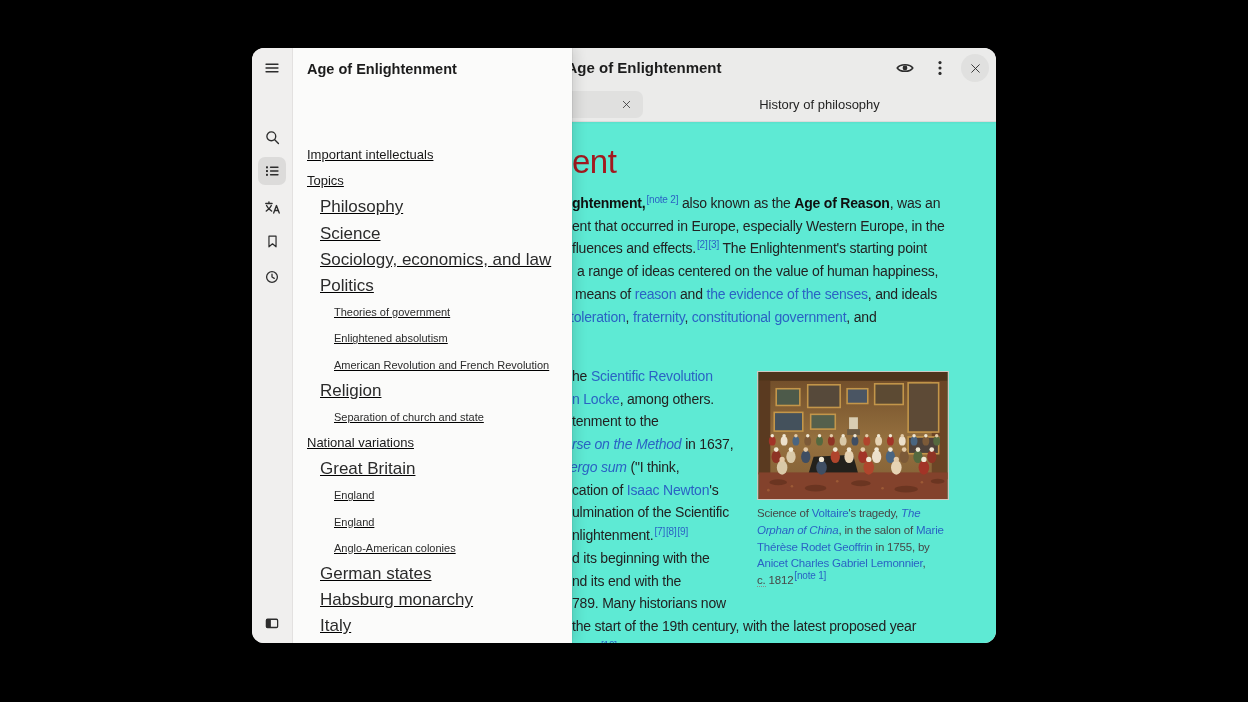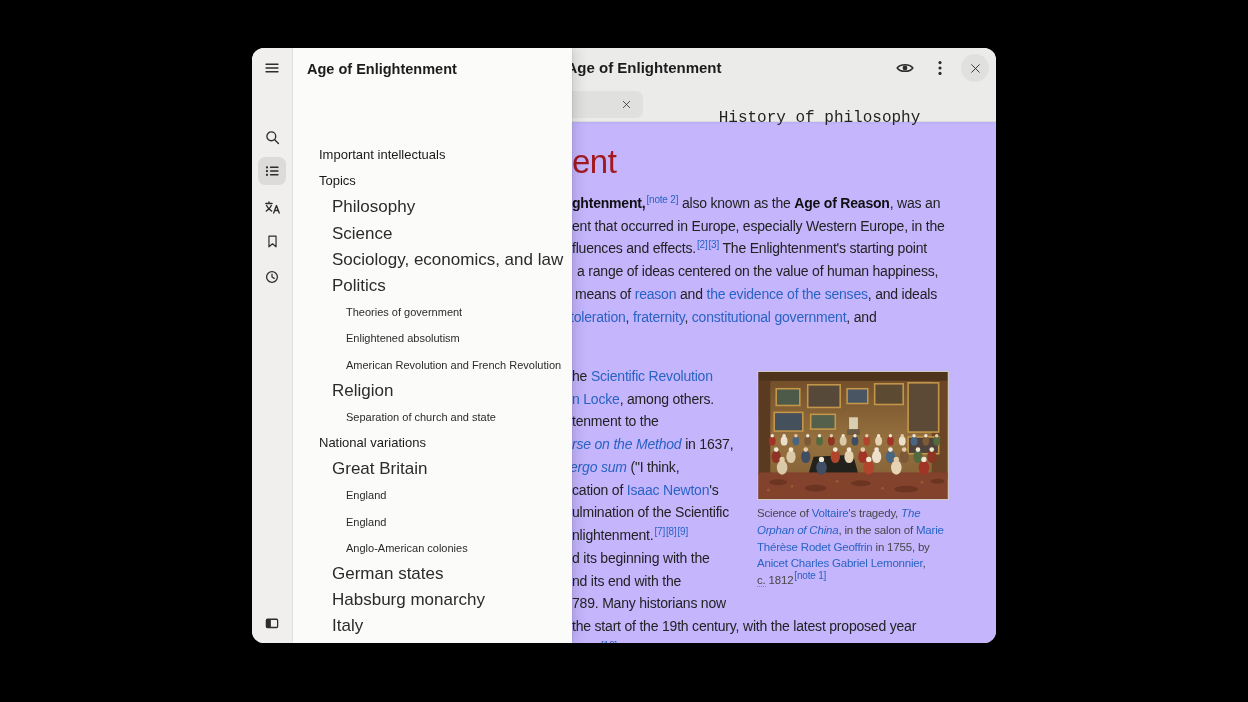--- a/index.html
+++ b/index.html
@@ -27,25 +27,25 @@
            display:flex;align-items:center;justify-content:center;cursor:pointer;}
   .hdr-btn.circle{background:#e0e0df;}
 
   
   .tabbar{position:absolute;left:40px;top:40px;width:704px;height:33px;background:#ebebea;
           border-bottom:1px solid #dcdcdb;box-shadow:0 1px 2px rgba(0,0,0,.05);z-index:5;}
   .tab-active{position:absolute;left:264px;top:3px;width:87px;height:27px;background:#e0e0df;
               border-radius:7px;cursor:pointer;}
   .tab-close{position:absolute;right:8px;top:5px;width:17px;height:17px;display:flex;
              align-items:center;justify-content:center;cursor:pointer;border-radius:4px;}
-  .tab-second{position:absolute;left:351px;top:14px;width:353px;height:32px;display:flex;
-              align-items:center;justify-content:center;font-size:16px;color:#242424;cursor:pointer;font-family:Liberation Mono, monospace;}
-
-  
-  .content{position:absolute;left:40px;top:73px;width:704px;height:522px;background:#c4b5fd;z-index:1;}
+  .tab-second{position:absolute;left:351px;top:0;width:353px;height:32px;display:flex;
+              align-items:center;justify-content:center;font-size:13px;color:#242424;cursor:pointer;}
+
+  
+  .content{position:absolute;left:40px;top:73px;width:704px;height:522px;background:#5eead4;z-index:1;}
   #article-heading{position:absolute;left:280px;top:22px;font-size:33px;color:#a2191f;
                    letter-spacing:-.5px;white-space:nowrap;}
   .art-line{position:absolute;white-space:nowrap;font-size:14px;line-height:18px;
             letter-spacing:-.2px;color:#222;}
   .seg-b{font-weight:bold;color:#101010;}
   .seg-l{color:#2a63c4;cursor:pointer;}
   .seg-il{color:#2a63c4;font-style:italic;cursor:pointer;}
   .seg-sup{color:#2a63c4;font-size:10px;position:relative;top:-5px;margin-left:1px;cursor:pointer;}
   .seg-ab{border-bottom:1px dotted #8a8a8a;}
 
@@ -53,21 +53,21 @@
   .figure{position:absolute;left:465px;top:250px;width:194px;}
   .thumb{width:192px;height:129px;border:1px solid #cfcac2;box-sizing:border-box;display:block;cursor:pointer;}
   .caption{margin-top:5px;}
   .cap-line{white-space:nowrap;font-size:11.5px;line-height:16.8px;letter-spacing:-.2px;color:#474747;}
 
   
   .panel{position:absolute;left:40px;top:0;width:280px;height:100%;background:#fbfbfa;z-index:20;
          box-shadow:3px 0 12px rgba(0,0,0,.14),1px 0 0 rgba(0,0,0,.05);}
   .panel-title{position:absolute;left:15px;top:0;height:40px;line-height:42px;
                font-size:14.5px;font-weight:bold;color:#1c1c1c;}
-  #toc-list{position:absolute;left:12px;top:94px;right:0;}
+  #toc-list{position:absolute;left:0;top:94px;right:0;text-decoration:underline;}
   .toc-item{height:26.2px;line-height:26.2px;color:#2b2b2b;cursor:pointer;white-space:nowrap;
             overflow:hidden;}
   .toc-item.lvl0{padding-left:15px;font-size:13px;color:#191919;}
   .toc-item.lvl1{padding-left:28px;font-size:17px;}
   .toc-item.lvl2{padding-left:42px;font-size:11px;}
 
   .icon-stroke{stroke:#2d2d2d;fill:none;stroke-width:1.7;stroke-linecap:round;stroke-linejoin:round;}
   .icon-fill{fill:#2d2d2d;stroke:none;}
 </style>
 </head>

